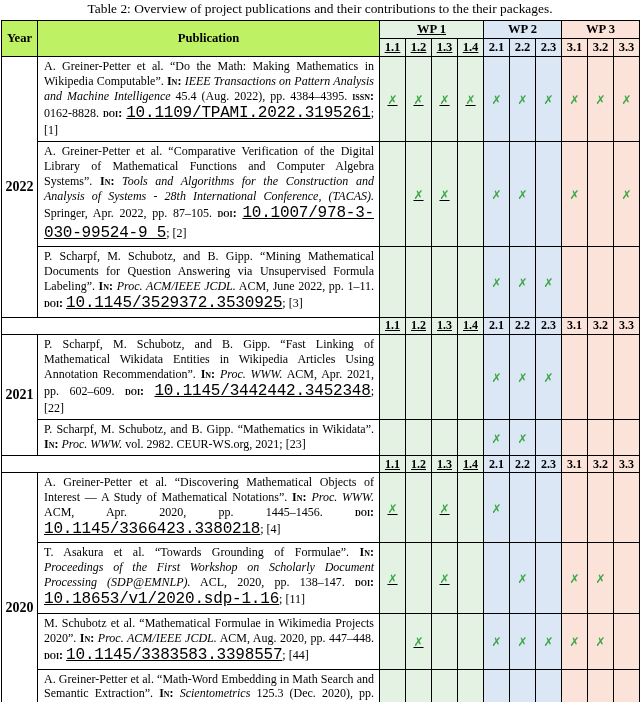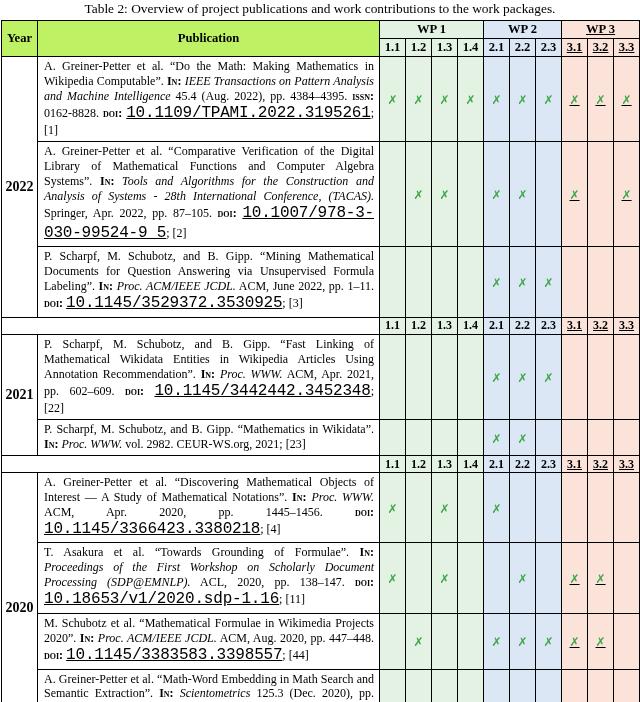--- a/index.html
+++ b/index.html
@@ -27,23 +27,23 @@
   col.c-wp   { width: 26px; }
   th, td { border: 1px solid #000; padding: 0; }
   thead th {
     font-weight: bold;
     font-size: 12.6px;
     text-align: center;
     vertical-align: middle;
     height: 17px;
     background: #bef264;
   }
-  .wp1 { background: var(--wp1, #e4f2e4); }
+  .wp1 { background: var(--wp1, #e4f2e4); text-decoration: underline; }
   .wp2 { background: var(--wp2, #dce7f6); }
-  .wp3 { background: var(--wp3, #fbe3d9); text-decoration: underline; }
+  .wp3 { background: var(--wp3, #fbe3d9); }
   .year-cell {
     font-weight: bold;
     font-size: 14px;
     text-align: center;
     vertical-align: middle;
     background: #ffffff;
   }
   .pub-cell {
     font-size: 12px;
     line-height: 1.24;
@@ -74,21 +74,21 @@
     font-family: "Liberation Mono", "DejaVu Sans Mono", monospace;
     font-size: 16px;
     letter-spacing: -0.2px;
     text-decoration: underline;
   }
 </style>
 </head>
 <body>
 
 <div class="page">
-  <div class="caption">Table 2: Overview of project publications and work contributions to the work packages.</div>
+  <div class="caption">Table 2: Overview of project publications and their contributions to the their packages.</div>
 
   <table>
     <colgroup>
       <col class="c-year">
       <col class="c-pub">
       <col class="c-wp">
         <col class="c-wp">
         <col class="c-wp">
         <col class="c-wp">
       <col class="c-wp">

